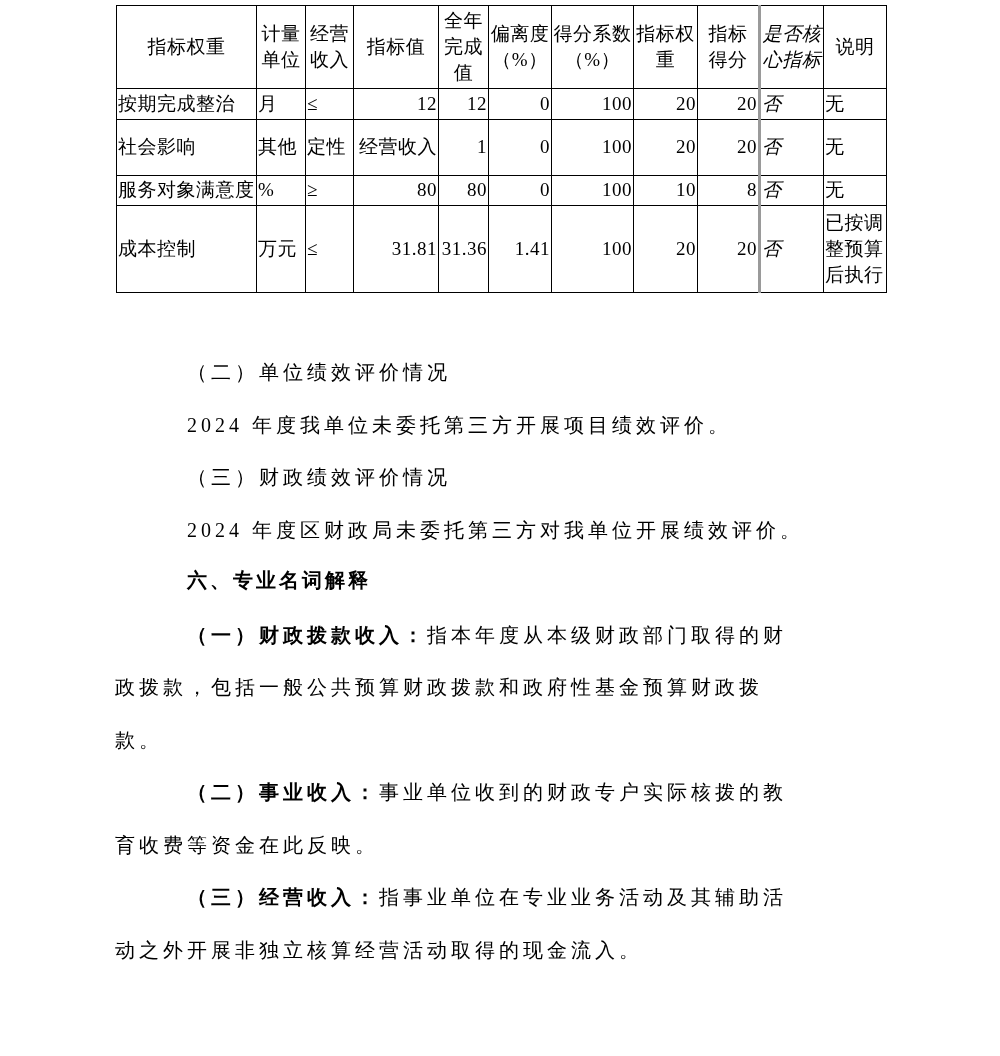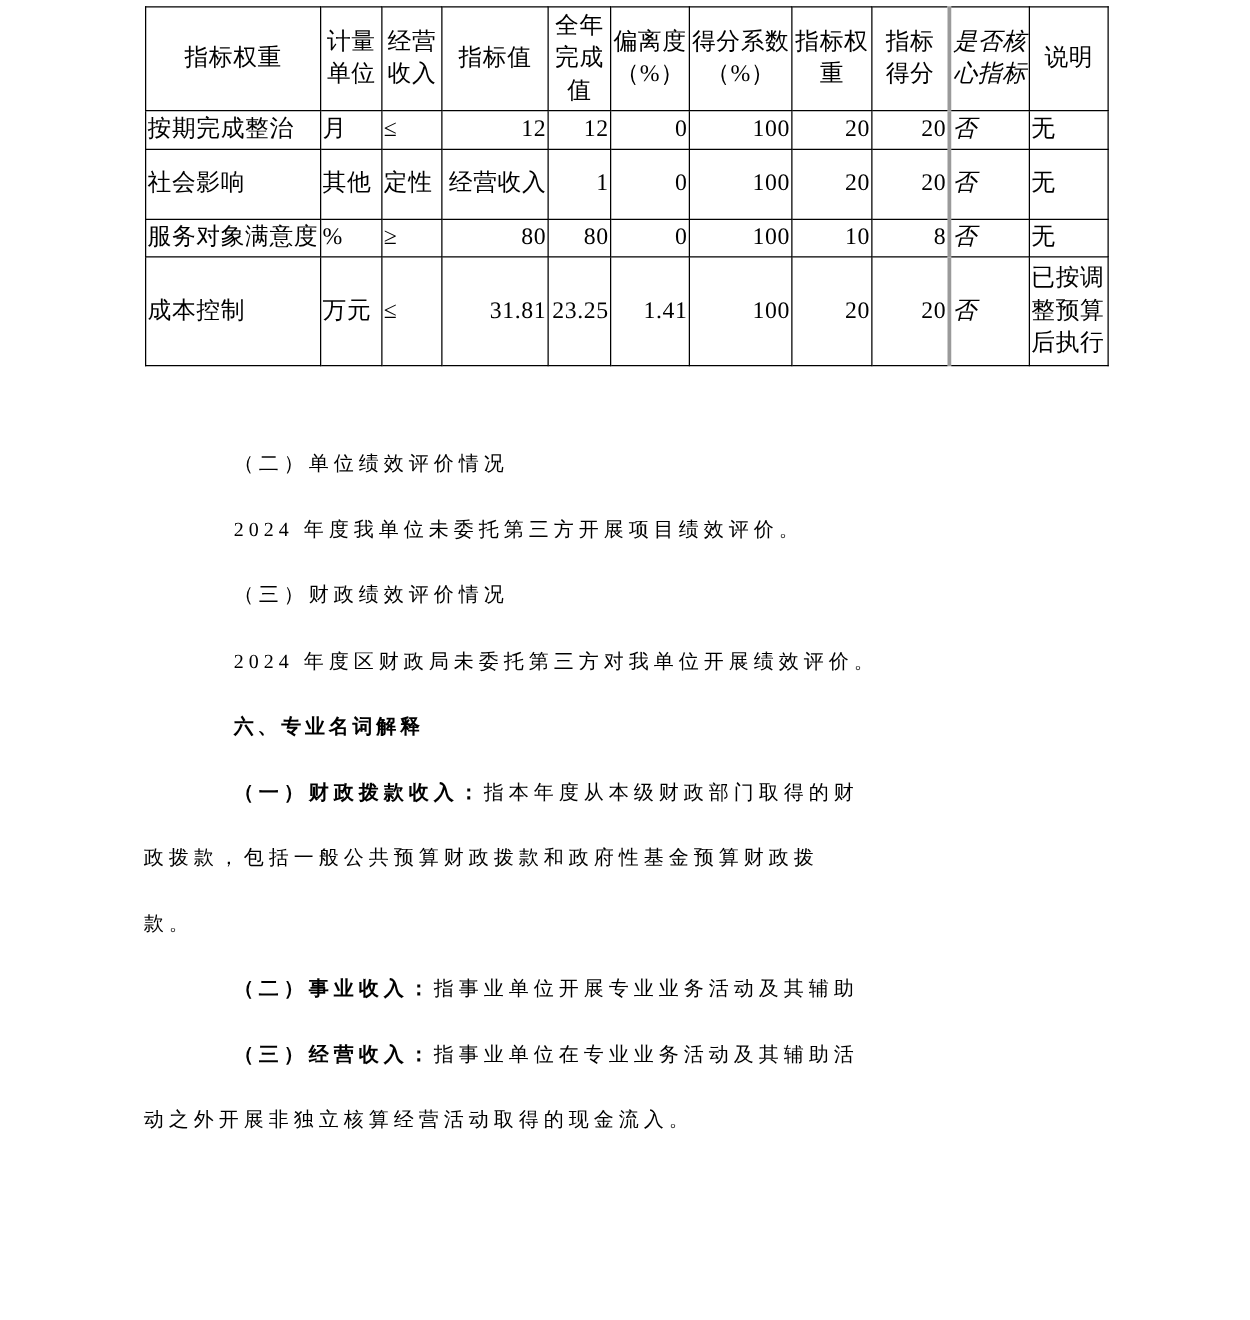--- a/index.html
+++ b/index.html
@@ -46,21 +46,21 @@
   tr.r4 { height: 30px; }
   tr.r5 { height: 87px; }
 
   
   .text-section {
     margin-left: 115px;
     width: 775px;
     padding-top: 53px;
   }
   .line {
-    font-size: 16px;
+    font-size: 20px;
     letter-spacing: 4px;
     line-height: 52.5px;
     height: 52.5px;
     white-space: nowrap;
   }
   .indent { padding-left: 72px; }
   .bold-lead { font-weight: bold; }
   .hei {
     font-family: Liberation Mono, monospace;
     font-weight: bold;
@@ -137,38 +137,39 @@
       <td class="num">10</td>
       <td class="num">8</td>
       <td class="txt core-col">否</td>
       <td class="txt">无</td>
     </tr>
     <tr class="r5">
       <td class="txt">成本控制</td>
       <td class="txt">万元</td>
       <td class="txt">≤</td>
       <td class="num">31.81</td>
-      <td class="num">23.25</td>
+      <td class="num">31.36</td>
       <td class="num">1.41</td>
       <td class="num">100</td>
       <td class="num">20</td>
       <td class="num">20</td>
       <td class="txt core-col">否</td>
       <td class="txt">已按调整预算后执行</td>
     </tr>
   </tbody>
     </table>
 
   <div class="text-section">
     <div class="line indent">（二）单位绩效评价情况</div>
     <div class="line indent">2024 年度我单位未委托第三方开展项目绩效评价。</div>
     <div class="line indent">（三）财政绩效评价情况</div>
     <div class="line indent">2024 年度区财政局未委托第三方对我单位开展绩效评价。</div>
     <div class="line indent hei">六、专业名词解释</div>
     <div class="line indent"><span class="bold-lead">（一）财政拨款收入：</span><span>指本年度从本级财政部门取得的财</span></div>
     <div class="line">政拨款，包括一般公共预算财政拨款和政府性基金预算财政拨</div>
     <div class="line">款。</div>
-    <div class="line indent"><span class="bold-lead">（二）事业收入：</span><span>指事业单位开展专业业务活动及其辅助</span></div>
+    <div class="line indent"><span class="bold-lead">（二）事业收入：</span><span>事业单位收到的财政专户实际核拨的教</span></div>
+    <div class="line">育收费等资金在此反映。</div>
     <div class="line indent"><span class="bold-lead">（三）经营收入：</span><span>指事业单位在专业业务活动及其辅助活</span></div>
     <div class="line">动之外开展非独立核算经营活动取得的现金流入。</div>
   </div>
 
 </div>
 
 </body></html>

